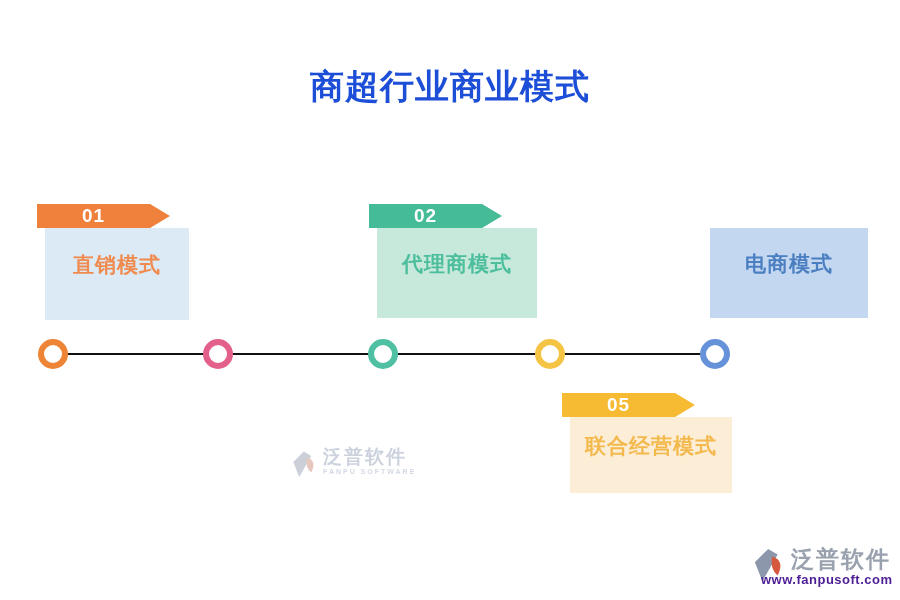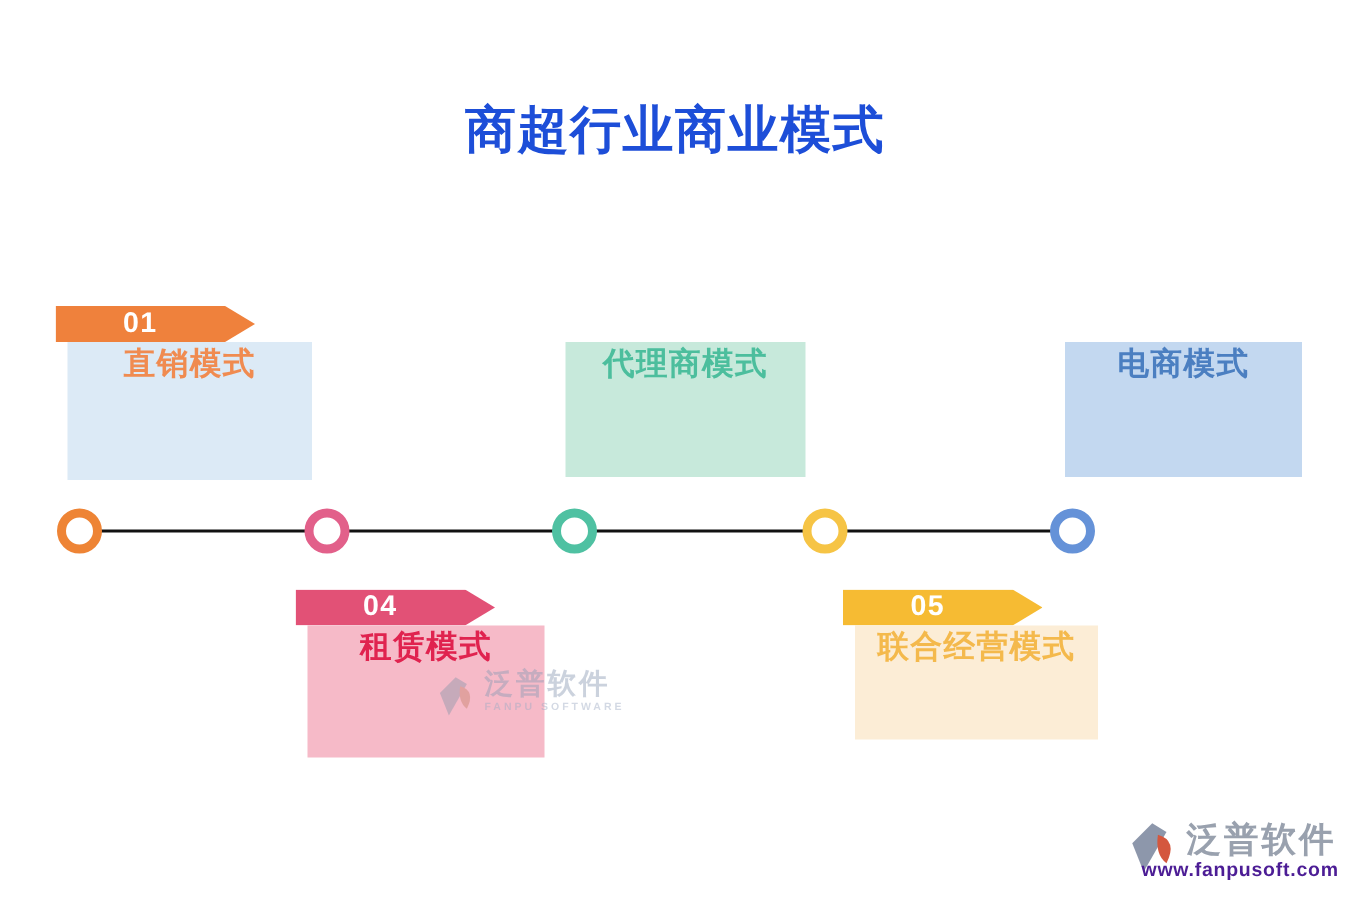--- a/index.html
+++ b/index.html
@@ -8,38 +8,38 @@
     font-family:"Liberation Sans","DejaVu Sans",sans-serif;
   }
   .title{
     position:absolute;top:64px;left:0;width:100%;text-align:center;
     font-size:34px;font-weight:900;color:#1d4ed8;letter-spacing:1px;
   }
   
   .item{position:absolute;}
   .item .card{
     width:100%;height:100%;background:var(--card-bg);
-    display:flex;justify-content:center;
+    display:flex;align-items:center;justify-content:center;
     padding-bottom:18px;box-sizing:border-box;
   }
   .item .card .card-label{
     font-size:21px;font-weight:bold;color:var(--label-color);letter-spacing:1px;
     position:relative;z-index:3;
   }
   .item .banner{
     position:absolute;left:-8px;top:-24px;width:133px;height:24px;
     background:var(--accent);
     clip-path:polygon(0 0,85% 0,100% 50%,85% 100%,0 100%);
     display:flex;align-items:center;justify-content:center;
     padding-right:20px;box-sizing:border-box;
   }
   .item .banner .banner-num{
     color:#fff;font-size:19px;font-weight:bold;letter-spacing:1px;
   }
-  .item-1{left:45px;top:228px;width:163px;height:92px;}
+  .item-1{left:45px;top:228px;width:144px;height:92px;}
   .item-2{left:377px;top:228px;width:160px;height:90px;}
   .item-3{left:710px;top:228px;width:158px;height:90px;}
   .item-4{left:205px;top:417px;width:158px;height:88px;}
   .item-5{left:570px;top:417px;width:162px;height:76px;}
   
   .tl-line{position:absolute;left:53px;top:353px;width:662px;height:2px;background:#111;border-radius:1px;}
   .dot{
     position:absolute;top:339px;width:30px;height:30px;box-sizing:border-box;
     border:6px solid #ccc;border-radius:50%;background:#fff;
   }
@@ -73,46 +73,41 @@
   <div class="item item-1" style="--accent: #EF813C; --card-bg: #DCEAF6; --label-color: #F08B50;">
     <div class="banner">
       <span class="banner-num">01</span>
     </div>
     <div class="card">
       <span class="card-label">直销模式</span>
     </div>
   </div>
 
   <div class="item item-2" style="--accent: #45BB98; --card-bg: #C7E9DB; --label-color: #4CBE9D;">
+    <div class="banner">
+      <span class="banner-num">02</span>
+    </div>
     <div class="card">
       <span class="card-label">代理商模式</span>
     </div>
   </div>
 
   <div class="item item-3" style="--accent: #4E89CA; --card-bg: #C3D8F0; --label-color: #4B7FC1;">
     <div class="card">
       <span class="card-label">电商模式</span>
     </div>
   </div>
 
   <div class="tl-line" style="background: rgb(17, 17, 17);"></div>
   <div class="dot dot-1" style="border-color: rgb(238, 132, 53);"></div>
   <div class="dot dot-2" style="border-color: rgb(226, 96, 138);"></div>
   <div class="dot dot-3" style="border-color: rgb(79, 193, 162);"></div>
   <div class="dot dot-4" style="border-color: rgb(246, 196, 69);"></div>
   <div class="dot dot-5" style="border-color: rgb(101, 146, 216);"></div>
 
-  <div class="item item-4" style="--accent: #E25176; --card-bg: #F6BAC8; --label-color: #E0234F;">
-    <div class="banner">
-      <span class="banner-num">04</span>
-    </div>
-    <div class="card">
-      <span class="card-label">租赁模式</span>
-    </div>
-  </div>
 
   <div class="item item-5" style="--accent: #F6BB33; --card-bg: #FCEDD6; --label-color: #F4B94C;">
     <div class="banner">
       <span class="banner-num">05</span>
     </div>
     <div class="card">
       <span class="card-label">联合经营模式</span>
     </div>
   </div>
 

